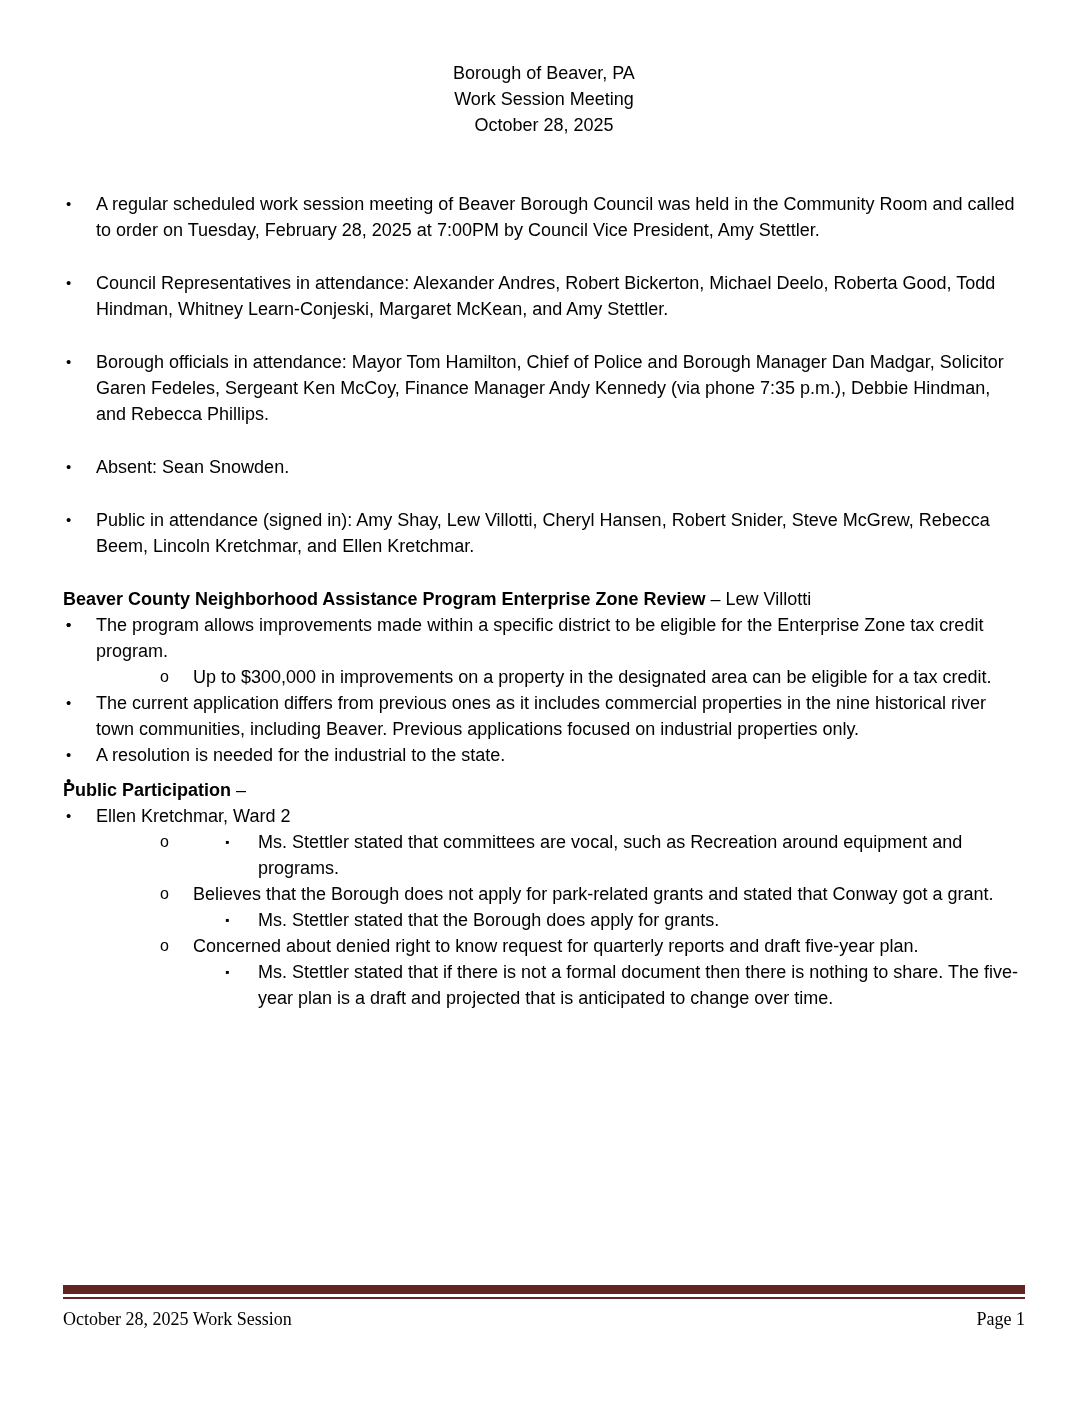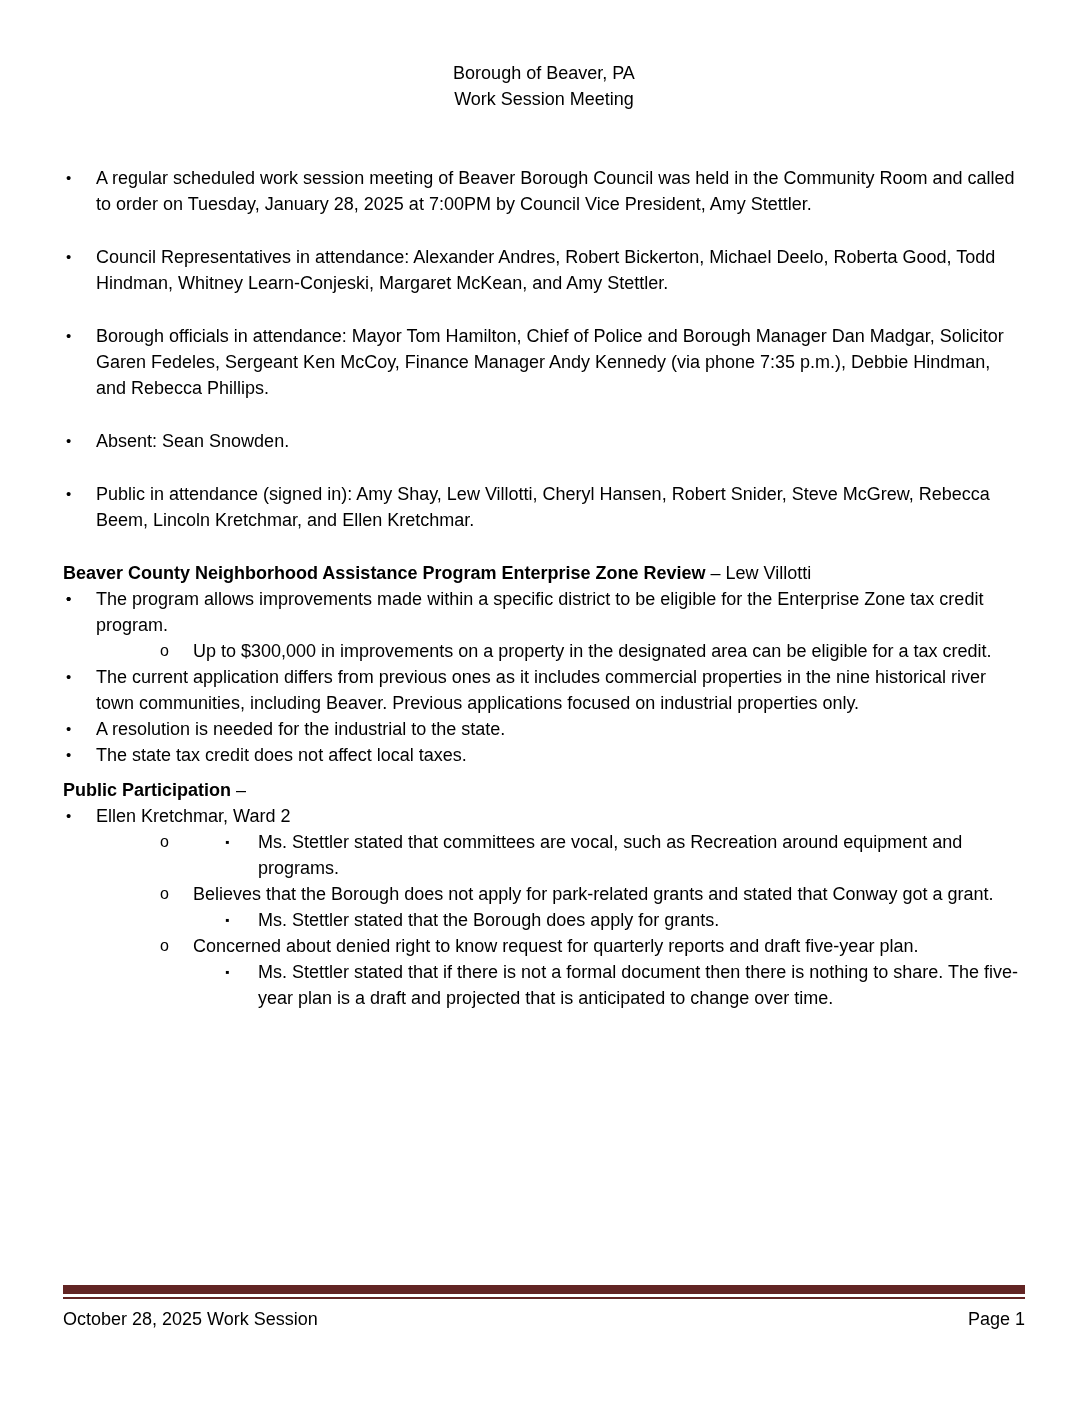--- a/index.html
+++ b/index.html
@@ -58,39 +58,40 @@
     background: #622423;
   }
   .rule-thin {
     height: 2px;
     background: #622423;
     margin-top: 3px;
   }
   .footer-row {
     display: flex;
     justify-content: space-between;
-    font-family: Liberation Sans, sans-serif;
+    font-family: Liberation Serif, serif;
     font-size: 18px;
     padding-top: 7px;
   }
 </style>
 </head>
 <body>
 
 <div class="page">
 
   <div class="header">
     <div>Borough of Beaver, PA</div>
     <div>Work Session Meeting</div>
+    <div>October 28, 2025</div>
   </div>
 
   <div>
     <div class="li l1 sp">
       <span class="mk mk1">•</span>
-      <span>A regular scheduled work session meeting of Beaver Borough Council was held in the Community Room and called to order on Tuesday, January 28, 2025 at 7:00PM by Council Vice President, Amy Stettler.</span>
+      <span>A regular scheduled work session meeting of Beaver Borough Council was held in the Community Room and called to order on Tuesday, February 28, 2025 at 7:00PM by Council Vice President, Amy Stettler.</span>
     </div>
     <div class="li l1 sp">
       <span class="mk mk1">•</span>
       <span>Council Representatives in attendance: Alexander Andres, Robert Bickerton, Michael Deelo, Roberta Good, Todd Hindman, Whitney Learn-Conjeski, Margaret McKean, and Amy Stettler.</span>
     </div>
     <div class="li l1 sp">
       <span class="mk mk1">•</span>
       <span>Borough officials in attendance: Mayor Tom Hamilton, Chief of Police and Borough Manager Dan Madgar, Solicitor Garen Fedeles, Sergeant Ken McCoy, Finance Manager Andy Kennedy (via phone 7:35 p.m.), Debbie Hindman, and Rebecca Phillips.</span>
     </div>
     <div class="li l1 sp">
@@ -121,21 +122,20 @@
     <div class="li l1">
       <span class="mk mk1">•</span>
       <span>The current application differs from previous ones as it includes commercial properties in the nine historical river town communities, including Beaver. Previous applications focused on industrial properties only.</span>
     </div>
     <div class="li l1">
       <span class="mk mk1">•</span>
       <span>A resolution is needed for the industrial to the state.</span>
     </div>
     <div class="li l1">
       <span class="mk mk1">•</span>
-      <span>The state tax credit does not affect local taxes.</span>
     </div>
   </div>
 
   <div>
     <div class="heading mt">
       <span>Public Participation</span><span class="suffix">–</span>
     </div>
     <div class="li l1">
       <span class="mk mk1">•</span>
       <span>Ellen Kretchmar, Ward 2</span>

